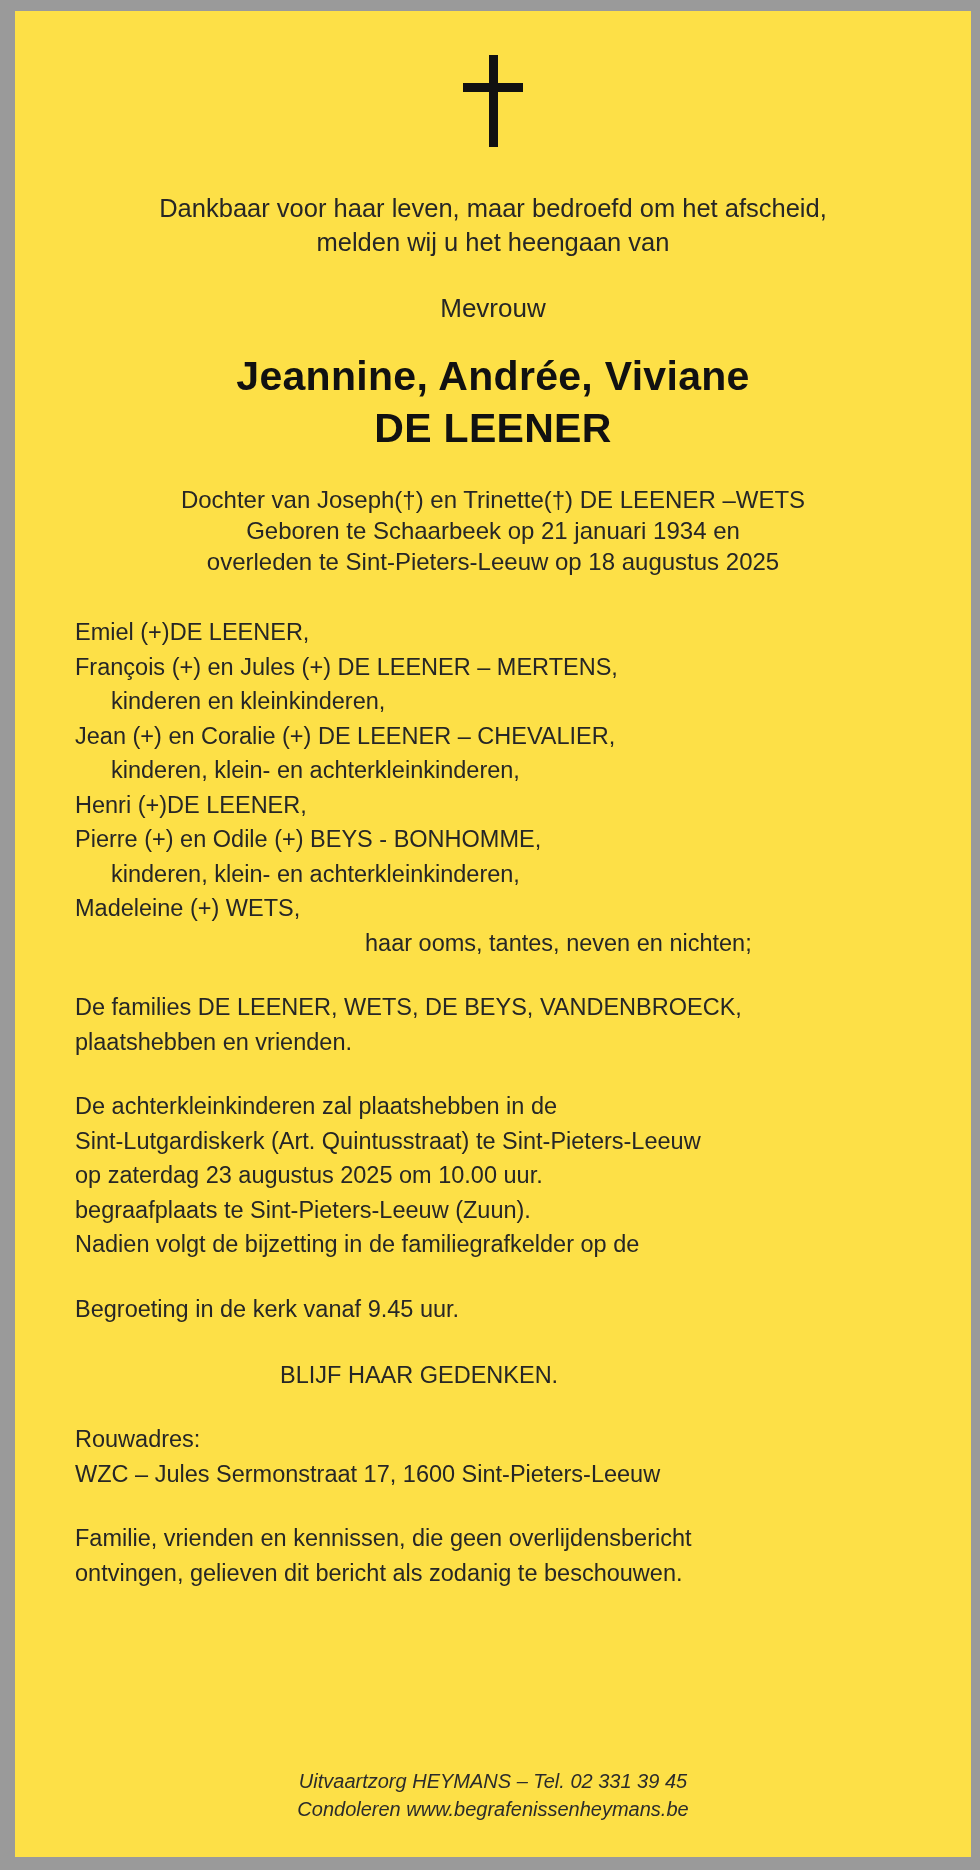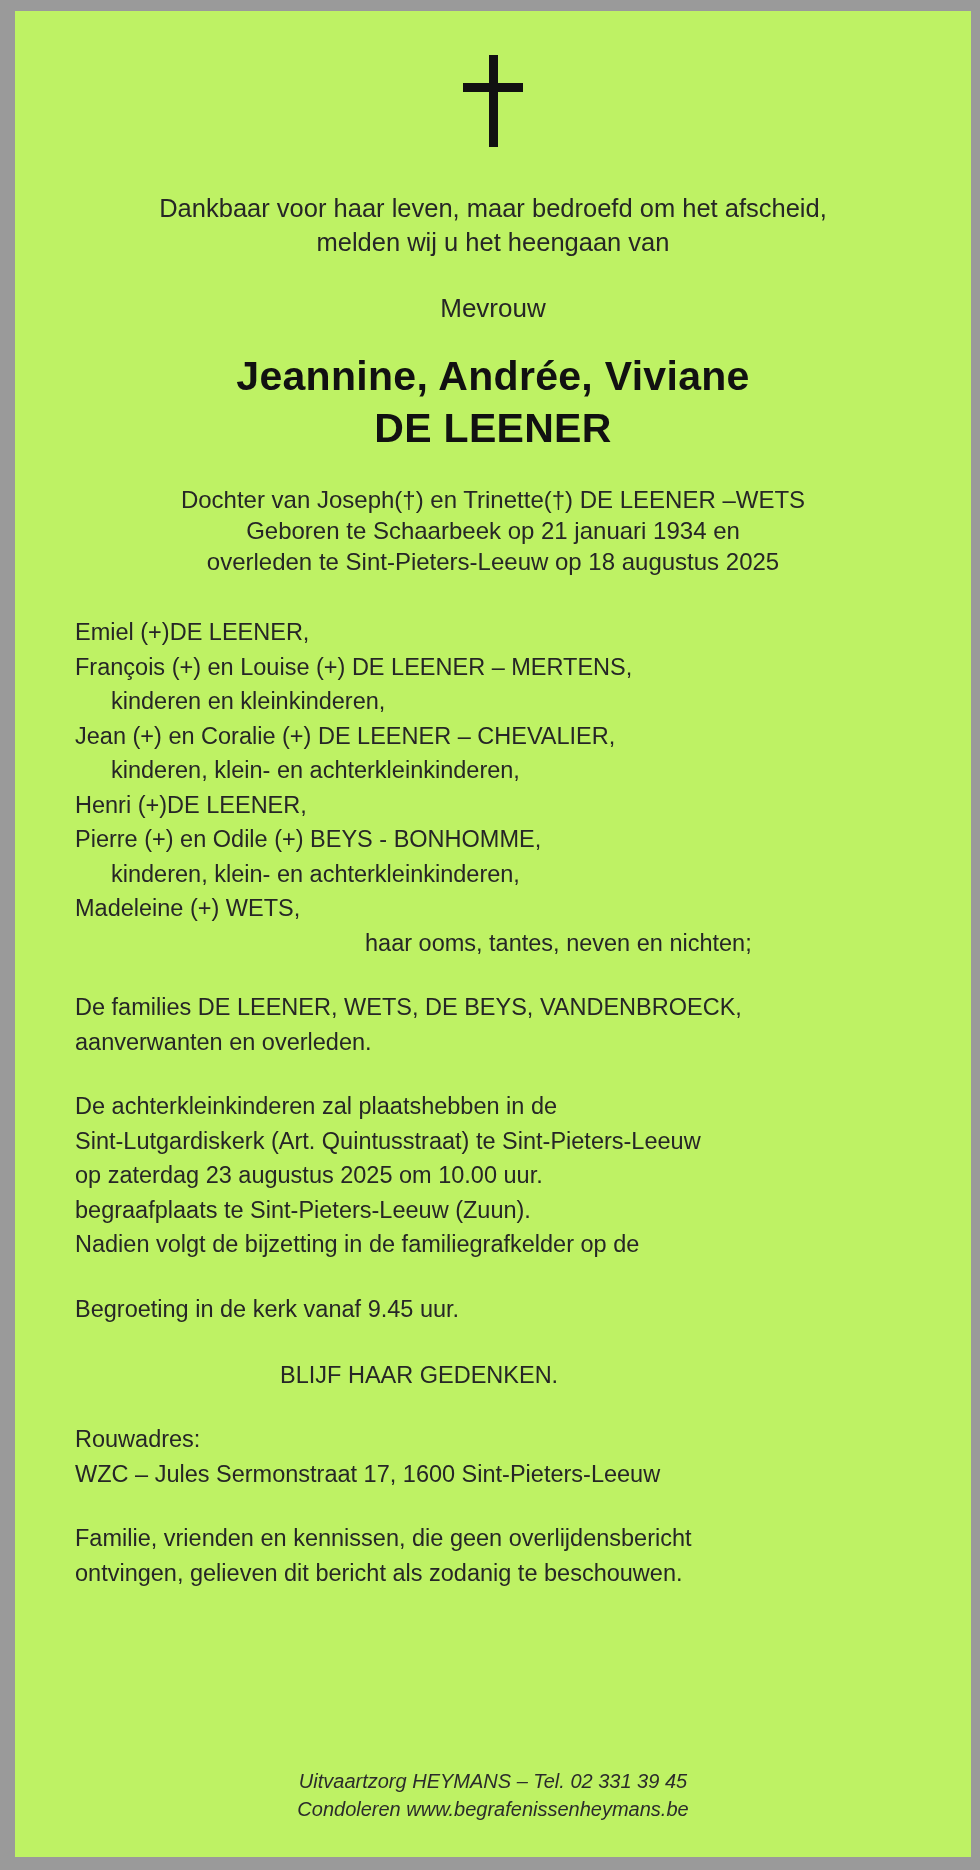--- a/index.html
+++ b/index.html
@@ -13,21 +13,21 @@
     font-family: "Liberation Sans", sans-serif;
     color: #1a1a1a;
     display: flex;
     align-items: flex-start;
     justify-content: center;
   }
   .card {
     width: 956px;
     height: 1846px;
     margin-top: 11px;
-    background: #bef264;
+    background: #fde047;
     box-sizing: border-box;
     padding: 0 60px;
     position: relative;
     margin-left: 6px;
   }
   
   .cross-wrap {
     padding-top: 44px;
     display: flex;
     justify-content: center;
@@ -141,34 +141,34 @@
   </div>
 
   <div class="birth center">
     <div>Dochter van Joseph(†) en Trinette(†) DE LEENER –WETS</div>
     <div>Geboren te Schaarbeek op 21 januari 1934 en</div>
     <div>overleden te Sint-Pieters-Leeuw op 18 augustus 2025</div>
   </div>
 
   <div class="family left">
     <div>Emiel (+)DE LEENER,</div>
-    <div>François (+) en Louise (+) DE LEENER – MERTENS,</div>
+    <div>François (+) en Jules (+) DE LEENER – MERTENS,</div>
     <div class="ind">kinderen en kleinkinderen,</div>
     <div>Jean (+) en Coralie (+) DE LEENER – CHEVALIER,</div>
     <div class="ind">kinderen, klein- en achterkleinkinderen,</div>
     <div>Henri (+)DE LEENER,</div>
     <div>Pierre (+) en Odile (+) BEYS - BONHOMME,</div>
     <div class="ind">kinderen, klein- en achterkleinkinderen,</div>
     <div>Madeleine (+) WETS,</div>
     <div class="rightish">haar ooms, tantes, neven en nichten;</div>
   </div>
 
   <div class="block left">
     <div>De families DE LEENER, WETS, DE BEYS, VANDENBROECK,</div>
-    <div>aanverwanten en overleden.</div>
+    <div>plaatshebben en vrienden.</div>
   </div>
 
   <div class="block left">
     <div>De achterkleinkinderen zal plaatshebben in de</div>
     <div>Sint-Lutgardiskerk (Art. Quintusstraat) te Sint-Pieters-Leeuw</div>
     <div>op zaterdag 23 augustus 2025 om 10.00 uur.</div>
     <div>begraafplaats te Sint-Pieters-Leeuw (Zuun).</div>
     <div>Nadien volgt de bijzetting in de familiegrafkelder op de</div>
   </div>
 

